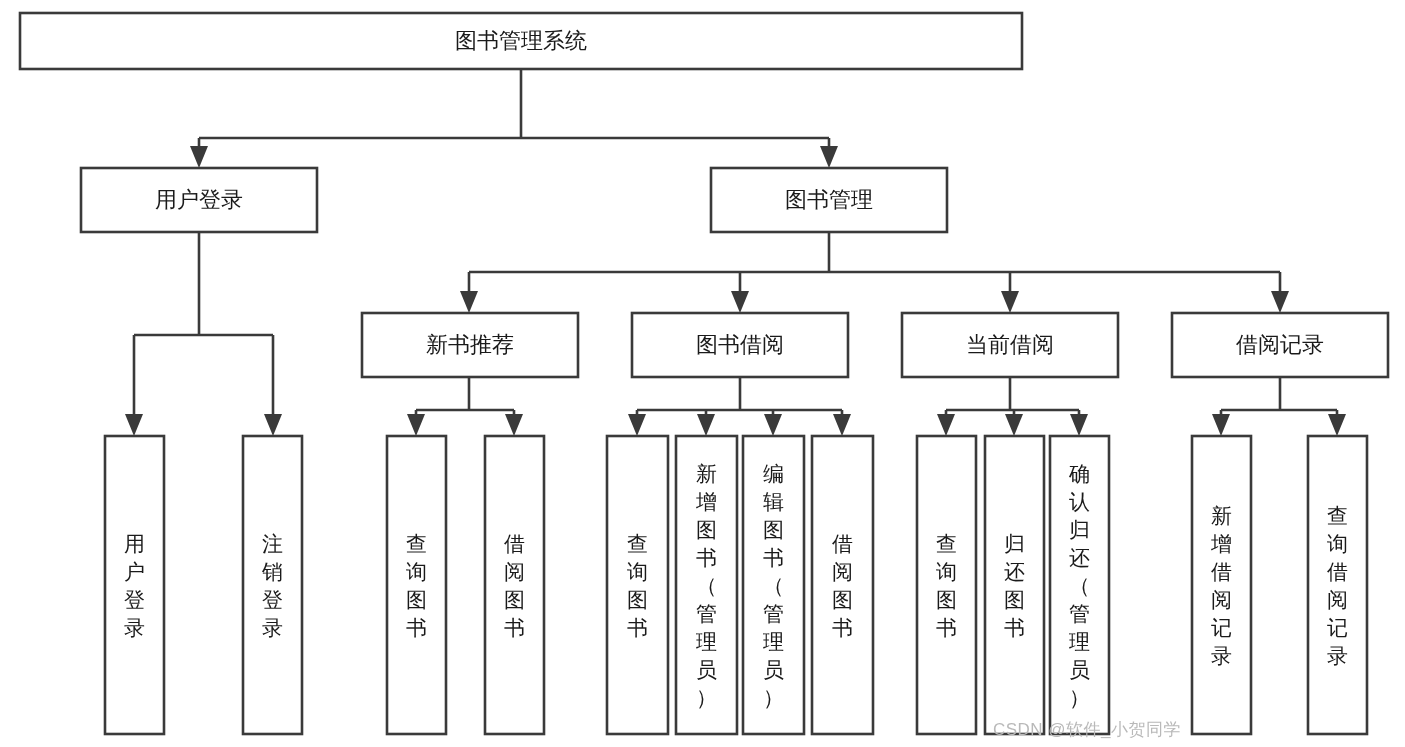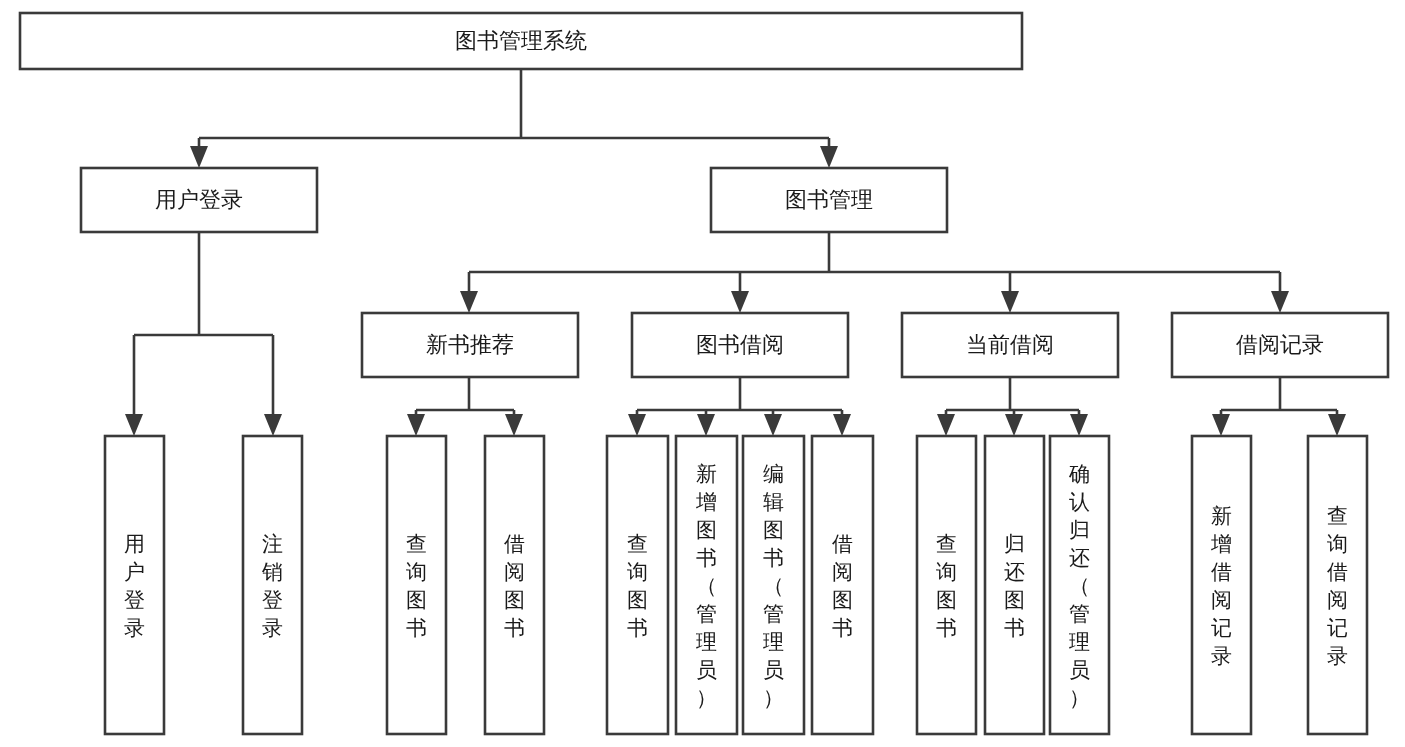--- a/index.html
+++ b/index.html
@@ -202,13 +202,14 @@
         <g>
           <rect x="1192" y="436" width="59" height="298" class="node-box"></rect>
           <text x="1221.5" y="0" class="node-label-v" font-size="21" text-anchor="middle"><tspan x="1221.5" y="522.84">新</tspan><tspan x="1221.5" y="550.84">增</tspan><tspan x="1221.5" y="578.84">借</tspan><tspan x="1221.5" y="606.84">阅</tspan><tspan x="1221.5" y="634.84">记</tspan><tspan x="1221.5" y="662.84">录</tspan></text>
         </g>
         <g>
           <rect x="1308" y="436" width="59" height="298" class="node-box"></rect>
           <text x="1337.5" y="0" class="node-label-v" font-size="21" text-anchor="middle"><tspan x="1337.5" y="522.84">查</tspan><tspan x="1337.5" y="550.84">询</tspan><tspan x="1337.5" y="578.84">借</tspan><tspan x="1337.5" y="606.84">阅</tspan><tspan x="1337.5" y="634.84">记</tspan><tspan x="1337.5" y="662.84">录</tspan></text>
         </g>
       </g>
   </svg>
+  <div class="watermark">CSDN @软件_小贺同学</div>
 </div>
 
 </body></html>

